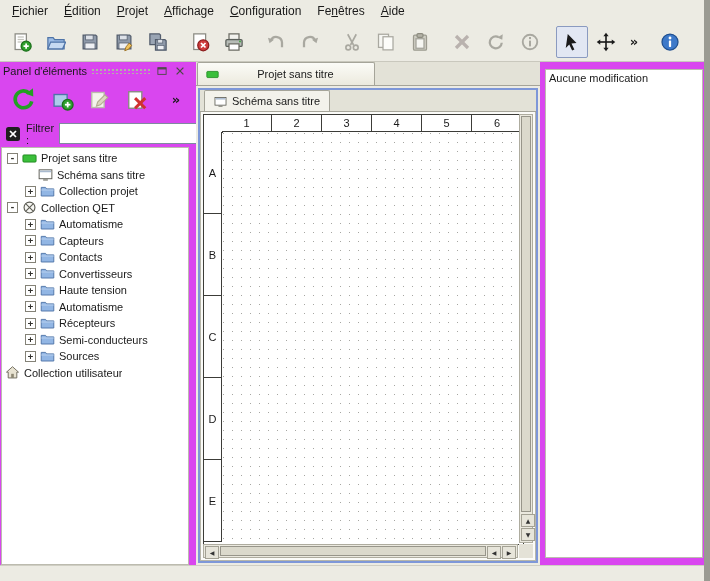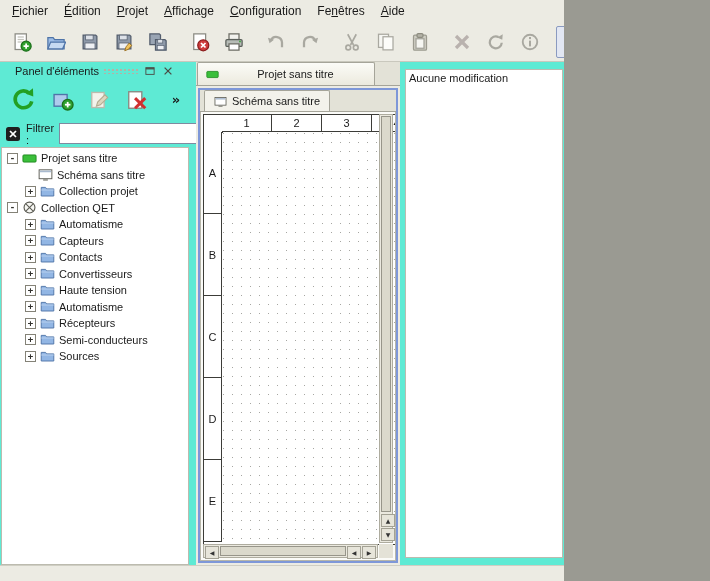--- a/index.html
+++ b/index.html
@@ -1,17 +1,17 @@
 <!DOCTYPE html>
 <html><head>
 <meta charset="utf-8">
 <style>
   html,body{margin:0;padding:0;}
   body{background:#9a9a92;font-family:"Liberation Sans", sans-serif;}
-  .app{width:564px;height:581px;background:#5eead4;position:relative;overflow:hidden;
+  .app{width:704px;height:581px;background:#d946ef;position:relative;overflow:hidden;
        display:flex;flex-direction:column;font-family:"Liberation Sans", sans-serif;color:#1a1a1a;}
 
   
   .menubar{height:22px;display:flex;align-items:center;padding-left:4px;font-size:12px;background:#ecebe3;}
   .menu-item{padding:2px 8px;cursor:default;}
   .menu-item u{text-decoration:underline;}
 
   
   .toolbar{height:39px;display:flex;align-items:center;gap:10px;padding:0 6px;
            border-bottom:1px solid #c9c8bd;background:#ecebe3;}
@@ -24,21 +24,21 @@
   .icon svg{display:block;}
   .icon.txt{font-family:"DejaVu Sans", sans-serif;line-height:1;}
 
   
   .main{flex:1;display:flex;min-height:0;}
 
   
   .dock{display:flex;flex-direction:column;min-height:0;}
   .dock.left{width:190px;}
   .dock.right{width:160px;margin-left:2px;}
-  .dock-title{height:17px;display:flex;align-items:center;gap:4px;padding:0 15px;font-size:11px;}
+  .dock-title{height:17px;display:flex;align-items:center;gap:4px;padding:0 3px;font-size:11px;}
   .grip{flex:1;height:7px;background-image:radial-gradient(#b3b2a6 1px,transparent 1.2px);
         background-size:4px 4px;background-position:0 1px;}
   .dock-btn{width:14px;height:14px;display:flex;align-items:center;justify-content:center;}
 
   
   .dock-toolbar{height:41px;display:flex;align-items:center;gap:5px;padding:0 5px;}
   .dt-btn{width:30px;height:30px;display:flex;align-items:center;justify-content:center;
           border:1px solid transparent;border-radius:2px;}
   .dt-btn.big{width:35px;height:35px;}
   .dt-btn.overflow{width:16px;margin-left:auto;font-weight:bold;}
@@ -510,20 +510,29 @@
           </div>
           <div class="tree-row" style="padding-left: 21px;">
             <span class="expander">+</span>
             <span class="icon">
               <svg viewBox="0 0 16 16" width="15" height="15">
                 <path d="M1.3 3.6h4.6l1.2 1.6h7.6v7.6H1.3z" fill="#92b6e4" stroke="#4f74a8"></path>
                 <line x1="1.3" y1="6.4" x2="14.7" y2="6.4" stroke="#bcd2ee"></line>
               </svg>
             </span>
             <span class="tree-label">Sources</span>
+          </div>
+          <div class="tree-row" style="padding-left: 3px;">
+            <span class="icon">
+              <svg viewBox="0 0 16 16" width="15" height="15">
+                <path d="M8 1.8L1.6 7.6h1.8v6.2h9.2V7.6h1.8z" fill="#e8e3d2" stroke="#6e6a5c"></path>
+                <rect x="6.6" y="9.4" width="2.8" height="4.4" fill="#8d8773"></rect>
+              </svg>
+            </span>
+            <span class="tree-label">Collection utilisateur</span>
           </div>
         </div>
     </div>
 
     <div class="center">
       <div class="mdi-tabbar">
         <div class="mdi-tab">
           <span class="tab-icon" id="projTabIcon">
               <span class="icon">
                 <svg viewBox="0 0 16 16" width="13" height="13">

